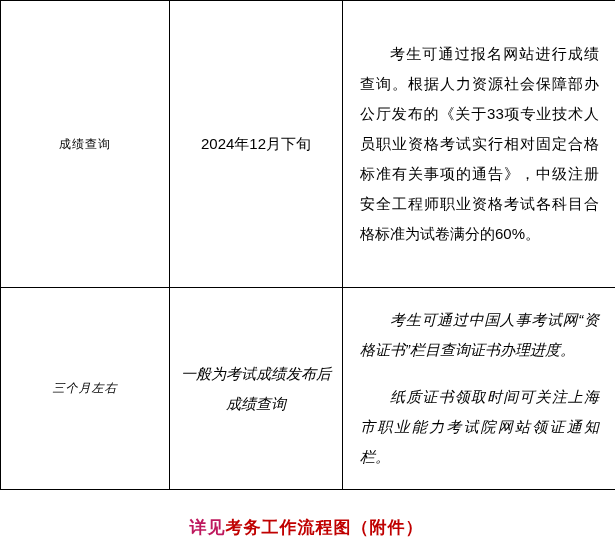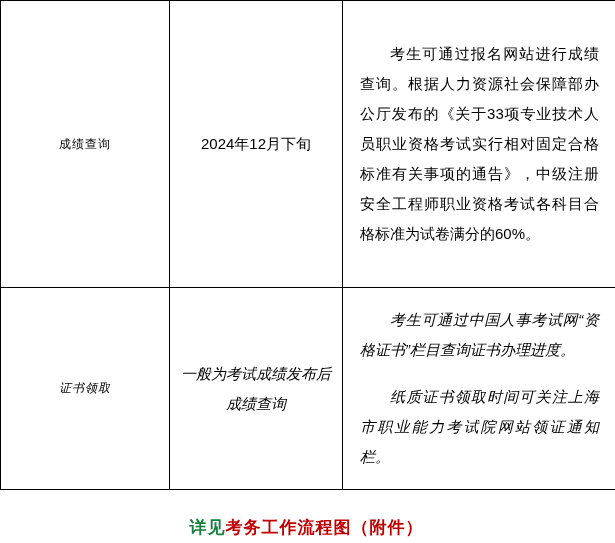--- a/index.html
+++ b/index.html
@@ -72,41 +72,41 @@
     font-weight: bold;
     letter-spacing: 1px;
     padding-top: 26px;
     box-sizing: border-box;
   }
   .footer-note .link {
     color: #c00000;
     text-decoration: none;
   }
   .footer-note .plain {
-    color: #15803d;
+    color: #be185d;
   }
 </style>
 </head>
 <body>
 
 <div class="doc">
 
   <table class="info-table">
     <tbody>
       <tr class="row-1">
         <td class="col-label">成绩查询</td>
         <td class="col-date">
           <span class="date-line">2024年12月下旬</span>
         </td>
         <td class="col-desc">
           <p class="desc-p">考生可通过报名网站进行成绩查询。根据人力资源社会保障部办公厅发布的《关于33项专业技术人员职业资格考试实行相对固定合格标准有关事项的通告》，中级注册安全工程师职业资格考试各科目合格标准为试卷满分的60%。</p>
         </td>
       </tr>
       <tr class="row-2">
-        <td class="col-label">证书领取</td>
+        <td class="col-label">三个月左右</td>
         <td class="col-date">
           <span class="date-line">一般为考试成绩发布后</span>
           <span class="date-line">成绩查询</span>
         </td>
         <td class="col-desc">
           <p class="desc-p">考生可通过中国人事考试网“资格证书”栏目查询证书办理进度。</p>
           <p class="desc-p">纸质证书领取时间可关注上海市职业能力考试院网站领证通知栏。</p>
         </td>
       </tr>
     </tbody>

